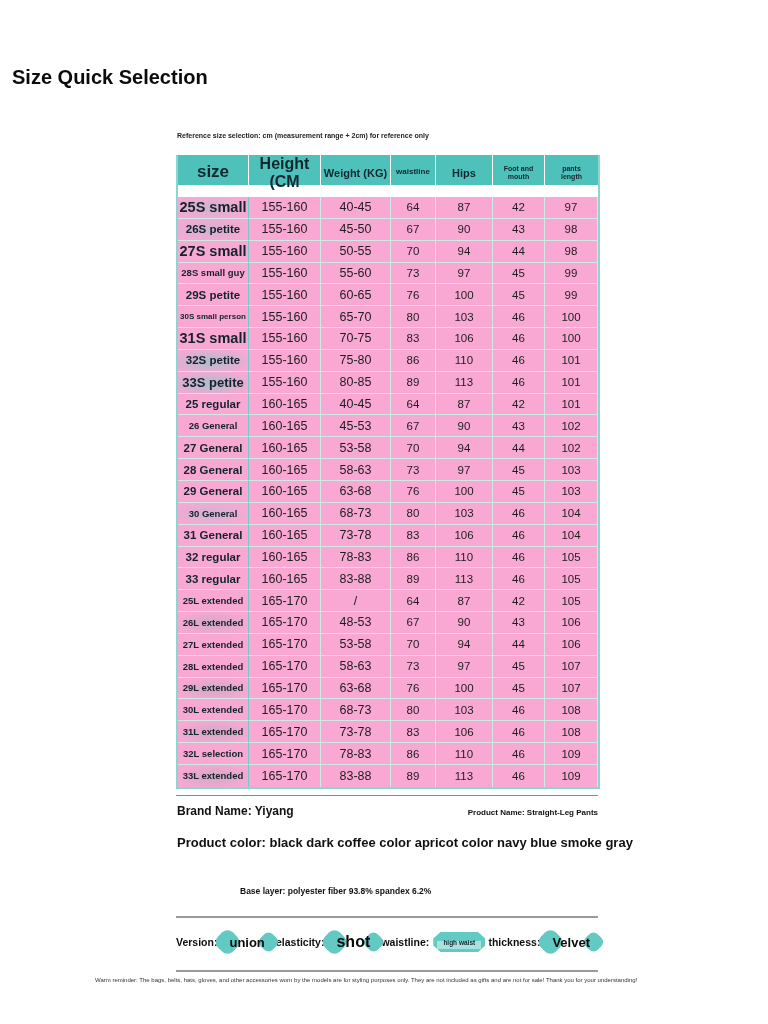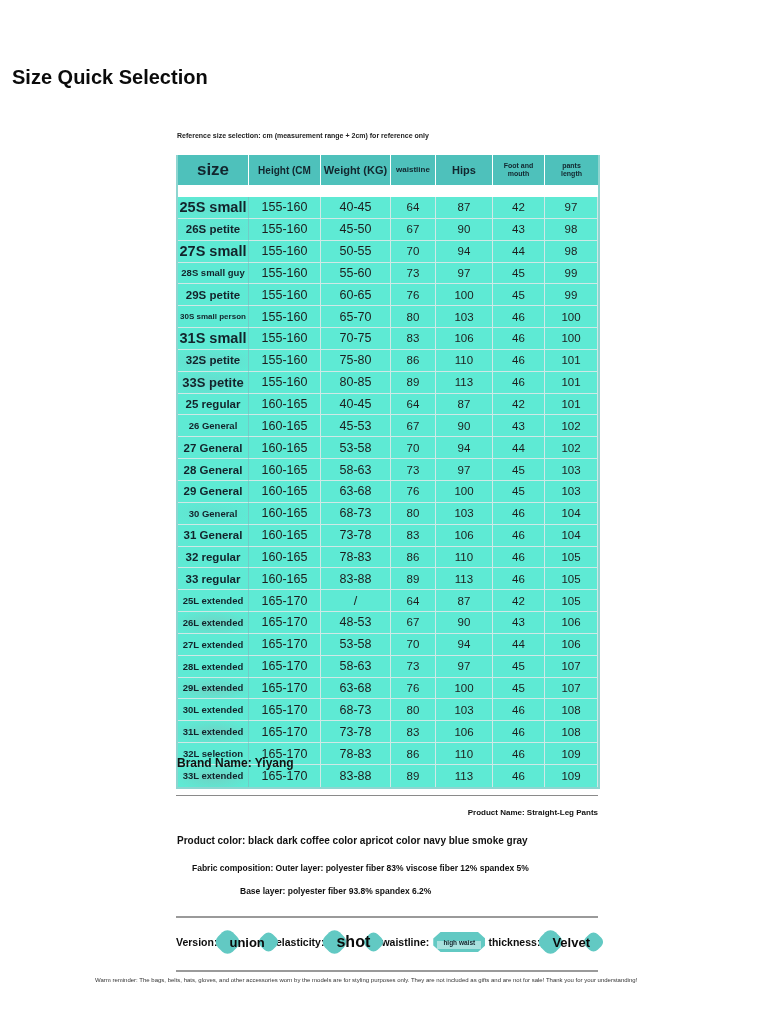--- a/index.html
+++ b/index.html
@@ -13,28 +13,28 @@
 
   
   .size-table{position:absolute;left:176px;top:155px;width:420px;
               border:2px solid #8ed5d0;border-top:none;box-sizing:content-box;}
   .thead{display:grid;grid-template-columns:71px 72px 70px 45px 57px 52px 53px;
          background:#4ec1bb;height:30px;margin:-0px -0px 12px -0px;}
   .thead .hcell{display:flex;align-items:center;justify-content:center;text-align:center;
                 color:#12262e;font-weight:bold;border-right:1px solid #ffffff;line-height:1.1;}
   .thead .hcell:last-child{border-right:none;}
   .h-size{font-size:17px;}
-  .h-height{font-size:10px;}
+  .h-height{font-size:16px;}
   .h-weight{font-size:11px;}
   .h-waist{font-size:8px;}
   .h-hips{font-size:11px;}
   .h-foot,.h-pants{font-size:7px;padding:0 6px;}
 
   .tbody{display:grid;grid-template-columns:71px 72px 70px 45px 57px 52px 53px;
-         grid-auto-rows:21.85px;background:#5eead4;}
+         grid-auto-rows:21.85px;background:#f9a8d4;}
   .cell{display:flex;align-items:center;justify-content:center;
         border-right:1px solid #cfe9e6;border-bottom:1px solid #cfe9e6;
         font-size:11.5px;color:#1d1d1d;overflow:hidden;white-space:nowrap;}
   .cell.c0{border-right:1.5px solid #6fccc6;font-weight:bold;color:#13232b;position:relative;}
   .cell.c1,.cell.c2{font-size:12.5px;}
   .cell.last-row{border-bottom:none;}
   .sz-xl{font-size:14.5px;}
   .sz-lg{font-size:13px;}
   .sz-md{font-size:11.5px;}
   .sz-sm{font-size:9.5px;}
@@ -42,23 +42,23 @@
   .wash-strong{background:radial-gradient(ellipse 85% 90% at 45% 55%, rgba(111,205,199,.55), rgba(111,205,199,0) 75%);}
   .wash-light{background:radial-gradient(ellipse 80% 80% at 45% 50%, rgba(111,205,199,.30), rgba(111,205,199,0) 75%);}
   .wash-gray{background:radial-gradient(ellipse 75% 85% at 50% 55%, rgba(140,170,168,.35), rgba(140,170,168,0) 75%);}
 
   
   .divider{position:absolute;left:176px;width:422px;background:#9a9a9a;}
   .div1{top:795px;height:1px;background:#8a8a8a;}
   .div2{top:916px;height:2px;}
   .div3{top:970px;height:2px;}
 
-  .brand{position:absolute;left:177px;top:756px;font-size:12px;font-weight:bold;color:#111;}
+  .brand{position:absolute;left:177px;top:804px;font-size:12px;font-weight:bold;color:#111;}
   .pname{position:absolute;right:170px;top:808px;font-size:8px;font-weight:bold;color:#111;}
-  .pcolor{position:absolute;left:177px;top:835px;font-size:10px;font-weight:bold;color:#111;}
+  .pcolor{position:absolute;left:177px;top:835px;font-size:13px;font-weight:bold;color:#111;}
   .fabric1{position:absolute;left:192px;top:863px;font-size:8.5px;font-weight:bold;color:#111;}
   .fabric2{position:absolute;left:240px;top:886px;font-size:8.5px;font-weight:bold;color:#111;}
 
   
   .attrs{position:absolute;left:176px;top:924px;width:422px;height:36px;
          display:flex;align-items:center;justify-content:space-between;}
   .attr{display:flex;align-items:center;gap:4px;}
   .attr-label{font-size:10.5px;font-weight:bold;color:#0d0d0d;white-space:nowrap;}
   .badge-blob{position:relative;display:inline-block;padding:2px 8px;font-weight:bold;color:#0a0a0a;white-space:nowrap;}
   .badge-blob::before{content:"";position:absolute;left:-4px;top:50%;width:21px;height:21px;
@@ -286,21 +286,20 @@
         <div class="cell c5 last-row">46</div>
         <div class="cell c6 last-row">109</div>
       </div>
   </div>
 
   <div class="divider div1"></div>
 
   <div class="brand">Brand Name: Yiyang</div>
   <div class="pname">Product Name: Straight-Leg Pants</div>
   <div class="pcolor">Product color: black dark coffee color apricot color navy blue smoke gray</div>
-  <div class="fabric1">Fabric composition: Outer layer: polyester fiber 83% viscose fiber 12% spandex 5%</div>
   <div class="fabric2">Base layer: polyester fiber 93.8% spandex 6.2%</div>
 
   <div class="divider div2"></div>
 
   <div class="attrs" id="attrs">
       <div class="attr">
         <span class="attr-label">Version:</span>
         <span class="badge-blob"><span class="txt" style="font-size: 13px;">union</span></span>
       </div>
       <div class="attr">

